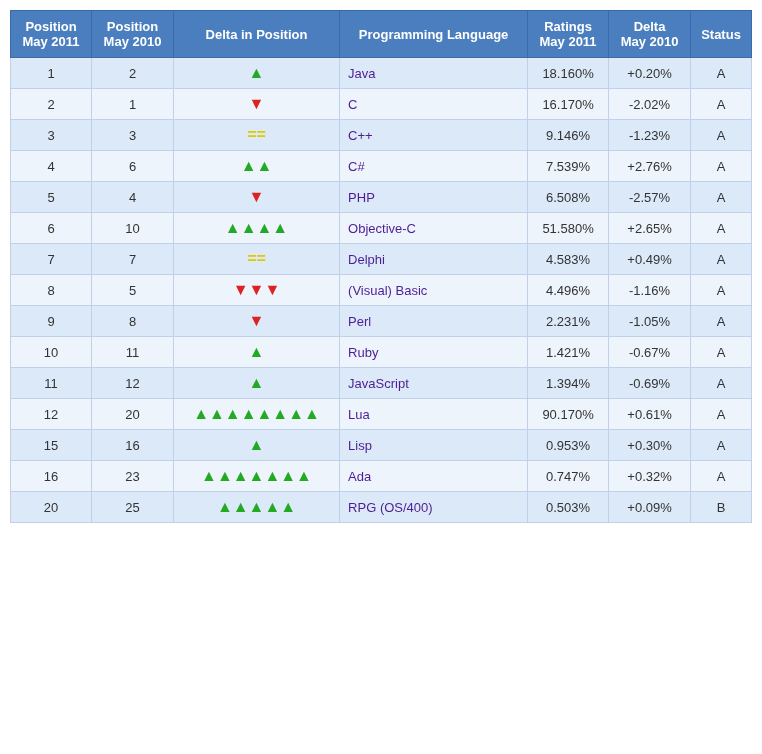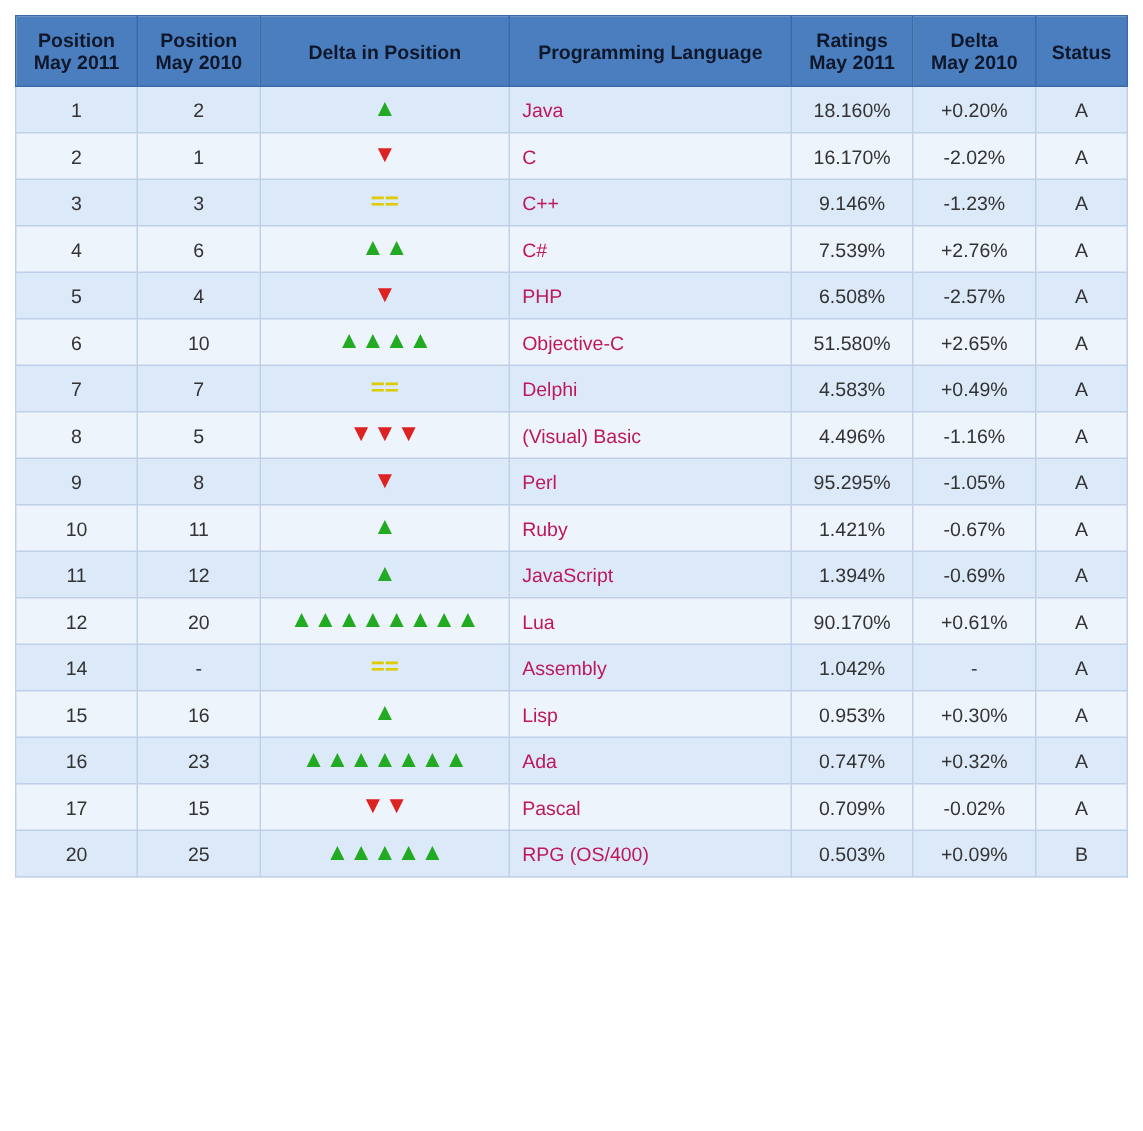--- a/index.html
+++ b/index.html
@@ -10,21 +10,21 @@
       display: flex;
       justify-content: center;
       padding: 10px;
     }
     table {
       border-collapse: collapse;
       width: 752px;
     }
     thead tr {
       background: #4a7ebf;
-      color: #0f172a;
+      color: #ffffff;
     }
     thead th {
       padding: 8px 6px;
       text-align: center;
       border: 1px solid #3a6aaa;
       font-size: 13px;
       font-weight: bold;
     }
     tbody tr:nth-child(odd) {
       background: #dce9f8;
@@ -33,21 +33,21 @@
       background: #eef4fc;
     }
     tbody td {
       padding: 6px 8px;
       text-align: center;
       border: 1px solid #c0d0e8;
       color: #333;
     }
     tbody td.lang {
       text-align: left;
-      color: #be185d;
+      color: #4c1d95;
     }
     .arrow-up {
       color: #22aa22;
       font-size: 16px;
       font-weight: bold;
     }
     .arrow-down {
       color: #dd2222;
       font-size: 16px;
       font-weight: bold;
@@ -144,21 +144,21 @@
     <td class="lang">(Visual) Basic</td>
     <td>4.496%</td>
     <td>-1.16%</td>
     <td>A</td>
   </tr>
       <tr>
     <td>9</td>
     <td>8</td>
     <td><span class="arrow-down">▼</span></td>
     <td class="lang">Perl</td>
-    <td>95.295%</td>
+    <td>2.231%</td>
     <td>-1.05%</td>
     <td>A</td>
   </tr>
       <tr>
     <td>10</td>
     <td>11</td>
     <td><span class="arrow-up">▲</span></td>
     <td class="lang">Ruby</td>
     <td>1.421%</td>
     <td>-0.67%</td>
@@ -176,53 +176,35 @@
       <tr>
     <td>12</td>
     <td>20</td>
     <td><span class="arrow-up">▲▲▲▲▲▲▲▲</span></td>
     <td class="lang">Lua</td>
     <td>90.170%</td>
     <td>+0.61%</td>
     <td>A</td>
   </tr>
       <tr>
-    <td>14</td>
-    <td>-</td>
-    <td><span class="arrow-eq">==</span></td>
-    <td class="lang">Assembly</td>
-    <td>1.042%</td>
-    <td>-</td>
-    <td>A</td>
-  </tr>
-      <tr>
     <td>15</td>
     <td>16</td>
     <td><span class="arrow-up">▲</span></td>
     <td class="lang">Lisp</td>
     <td>0.953%</td>
     <td>+0.30%</td>
     <td>A</td>
   </tr>
       <tr>
     <td>16</td>
     <td>23</td>
     <td><span class="arrow-up">▲▲▲▲▲▲▲</span></td>
     <td class="lang">Ada</td>
     <td>0.747%</td>
     <td>+0.32%</td>
-    <td>A</td>
-  </tr>
-      <tr>
-    <td>17</td>
-    <td>15</td>
-    <td><span class="arrow-down">▼▼</span></td>
-    <td class="lang">Pascal</td>
-    <td>0.709%</td>
-    <td>-0.02%</td>
     <td>A</td>
   </tr>
       <tr>
     <td>20</td>
     <td>25</td>
     <td><span class="arrow-up">▲▲▲▲▲</span></td>
     <td class="lang">RPG (OS/400)</td>
     <td>0.503%</td>
     <td>+0.09%</td>
     <td>B</td>

